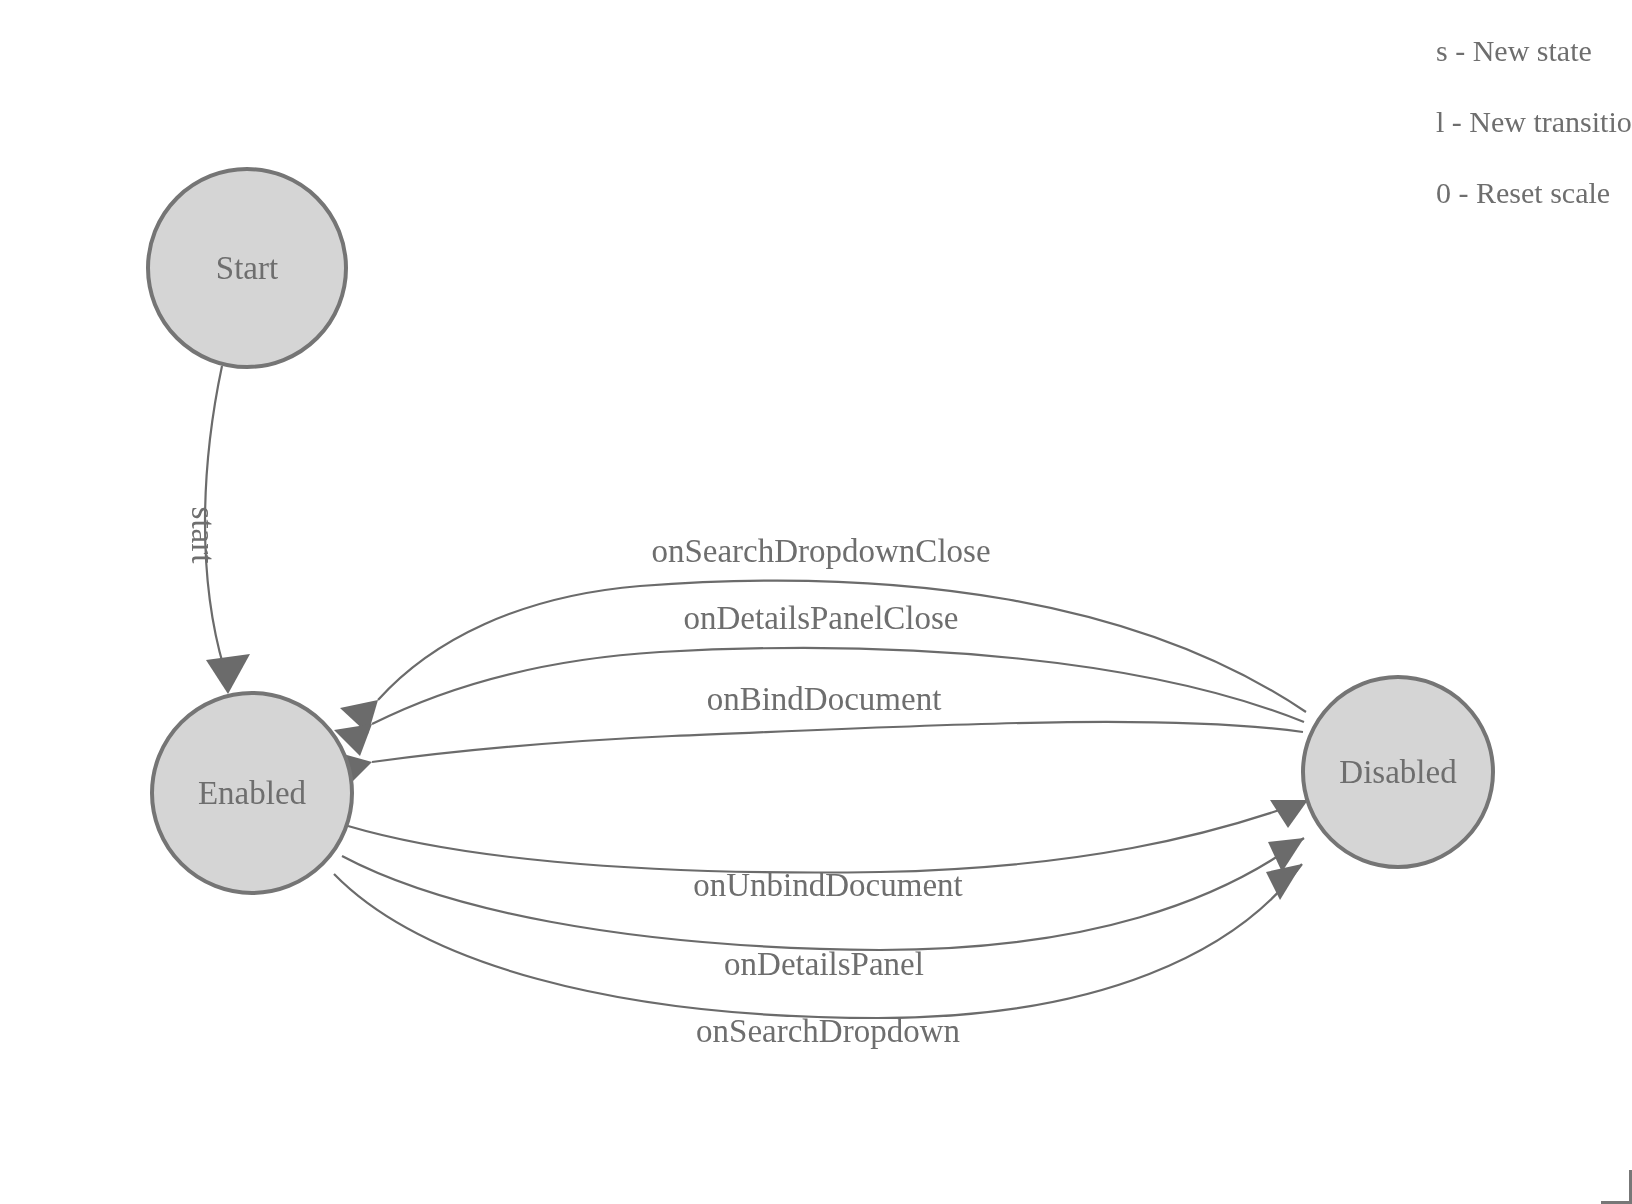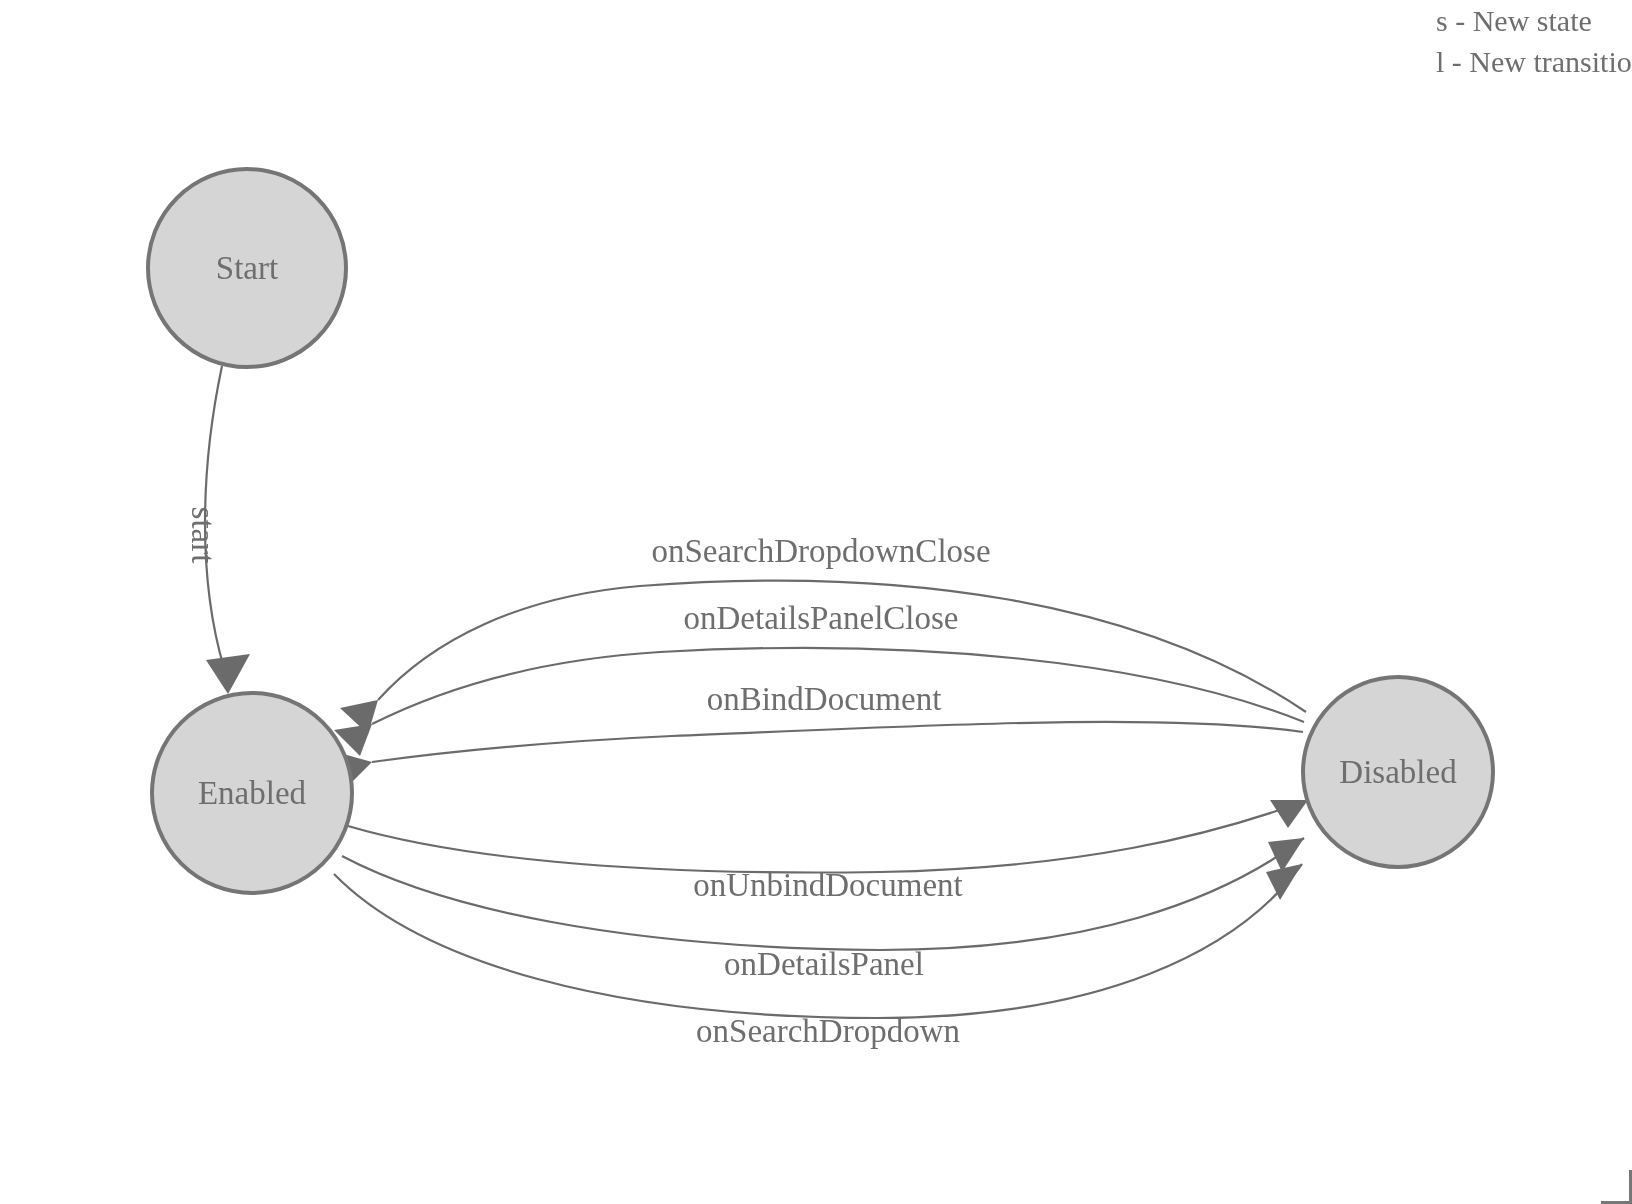--- a/index.html
+++ b/index.html
@@ -70,20 +70,21 @@
     white-space: nowrap;
     pointer-events: none;
   }
   .help-line {
     font-family: "Liberation Serif", "DejaVu Serif", serif;
     font-size: 30px;
     line-height: 41px;
     color: #6e6e6e;
     white-space: nowrap;
     padding-left: 9px;
+    margin-top: 30px;
   }
   #panel-corner {
     position: absolute;
     right: 0;
     bottom: 0;
     width: 152px;
     height: 64px;
     pointer-events: none;
   }
   #panel-corner .corner-v {
@@ -172,20 +173,21 @@
 
     <text class="edge-label" x="828" y="1042">onSearchDropdown</text>
 
     <text class="edge-label-vertical" x="192" y="535" transform="rotate(90 192 535)">start</text>
 
   </svg>
 
   <div id="help-overlay">
     <div class="help-line">s - New state</div>
     <div class="help-line">l - New transition</div>
+    <div class="help-line">0 - Reset scale</div>
   </div>
 
   <div id="panel-corner">
     <div class="corner-v"></div>
     <div class="corner-h"></div>
   </div>
 
 </div>
 
 </body></html>

